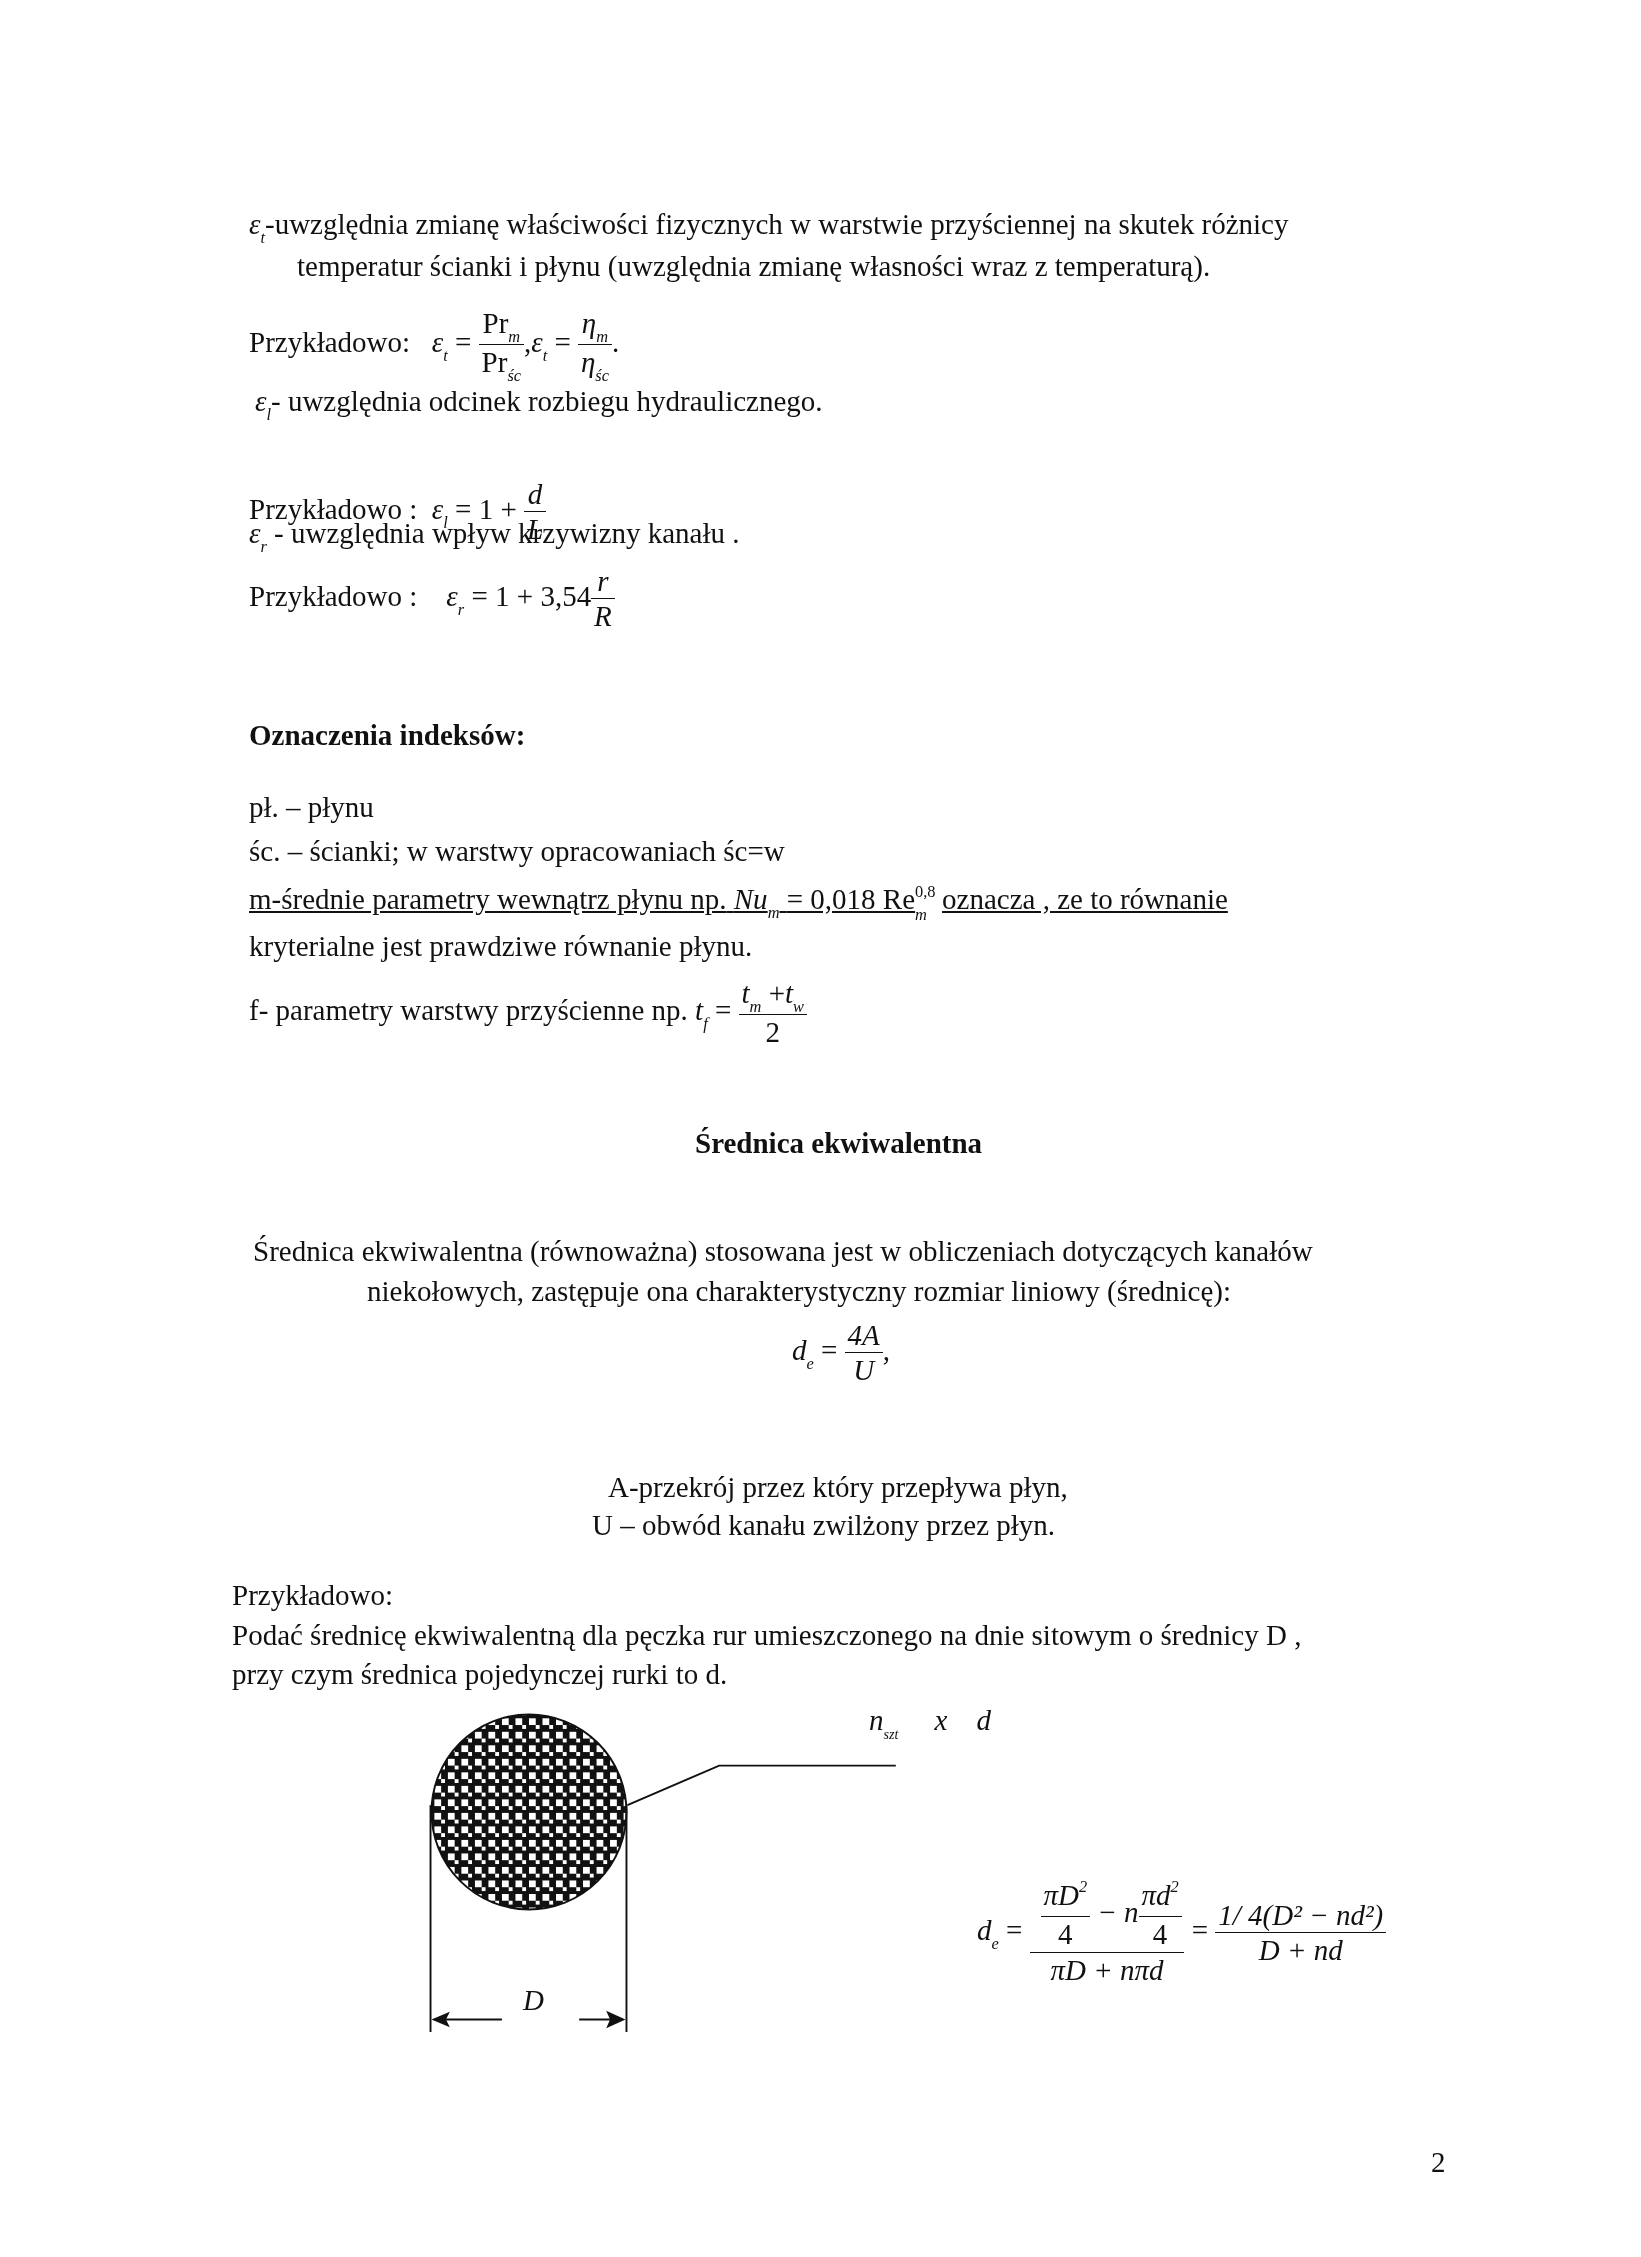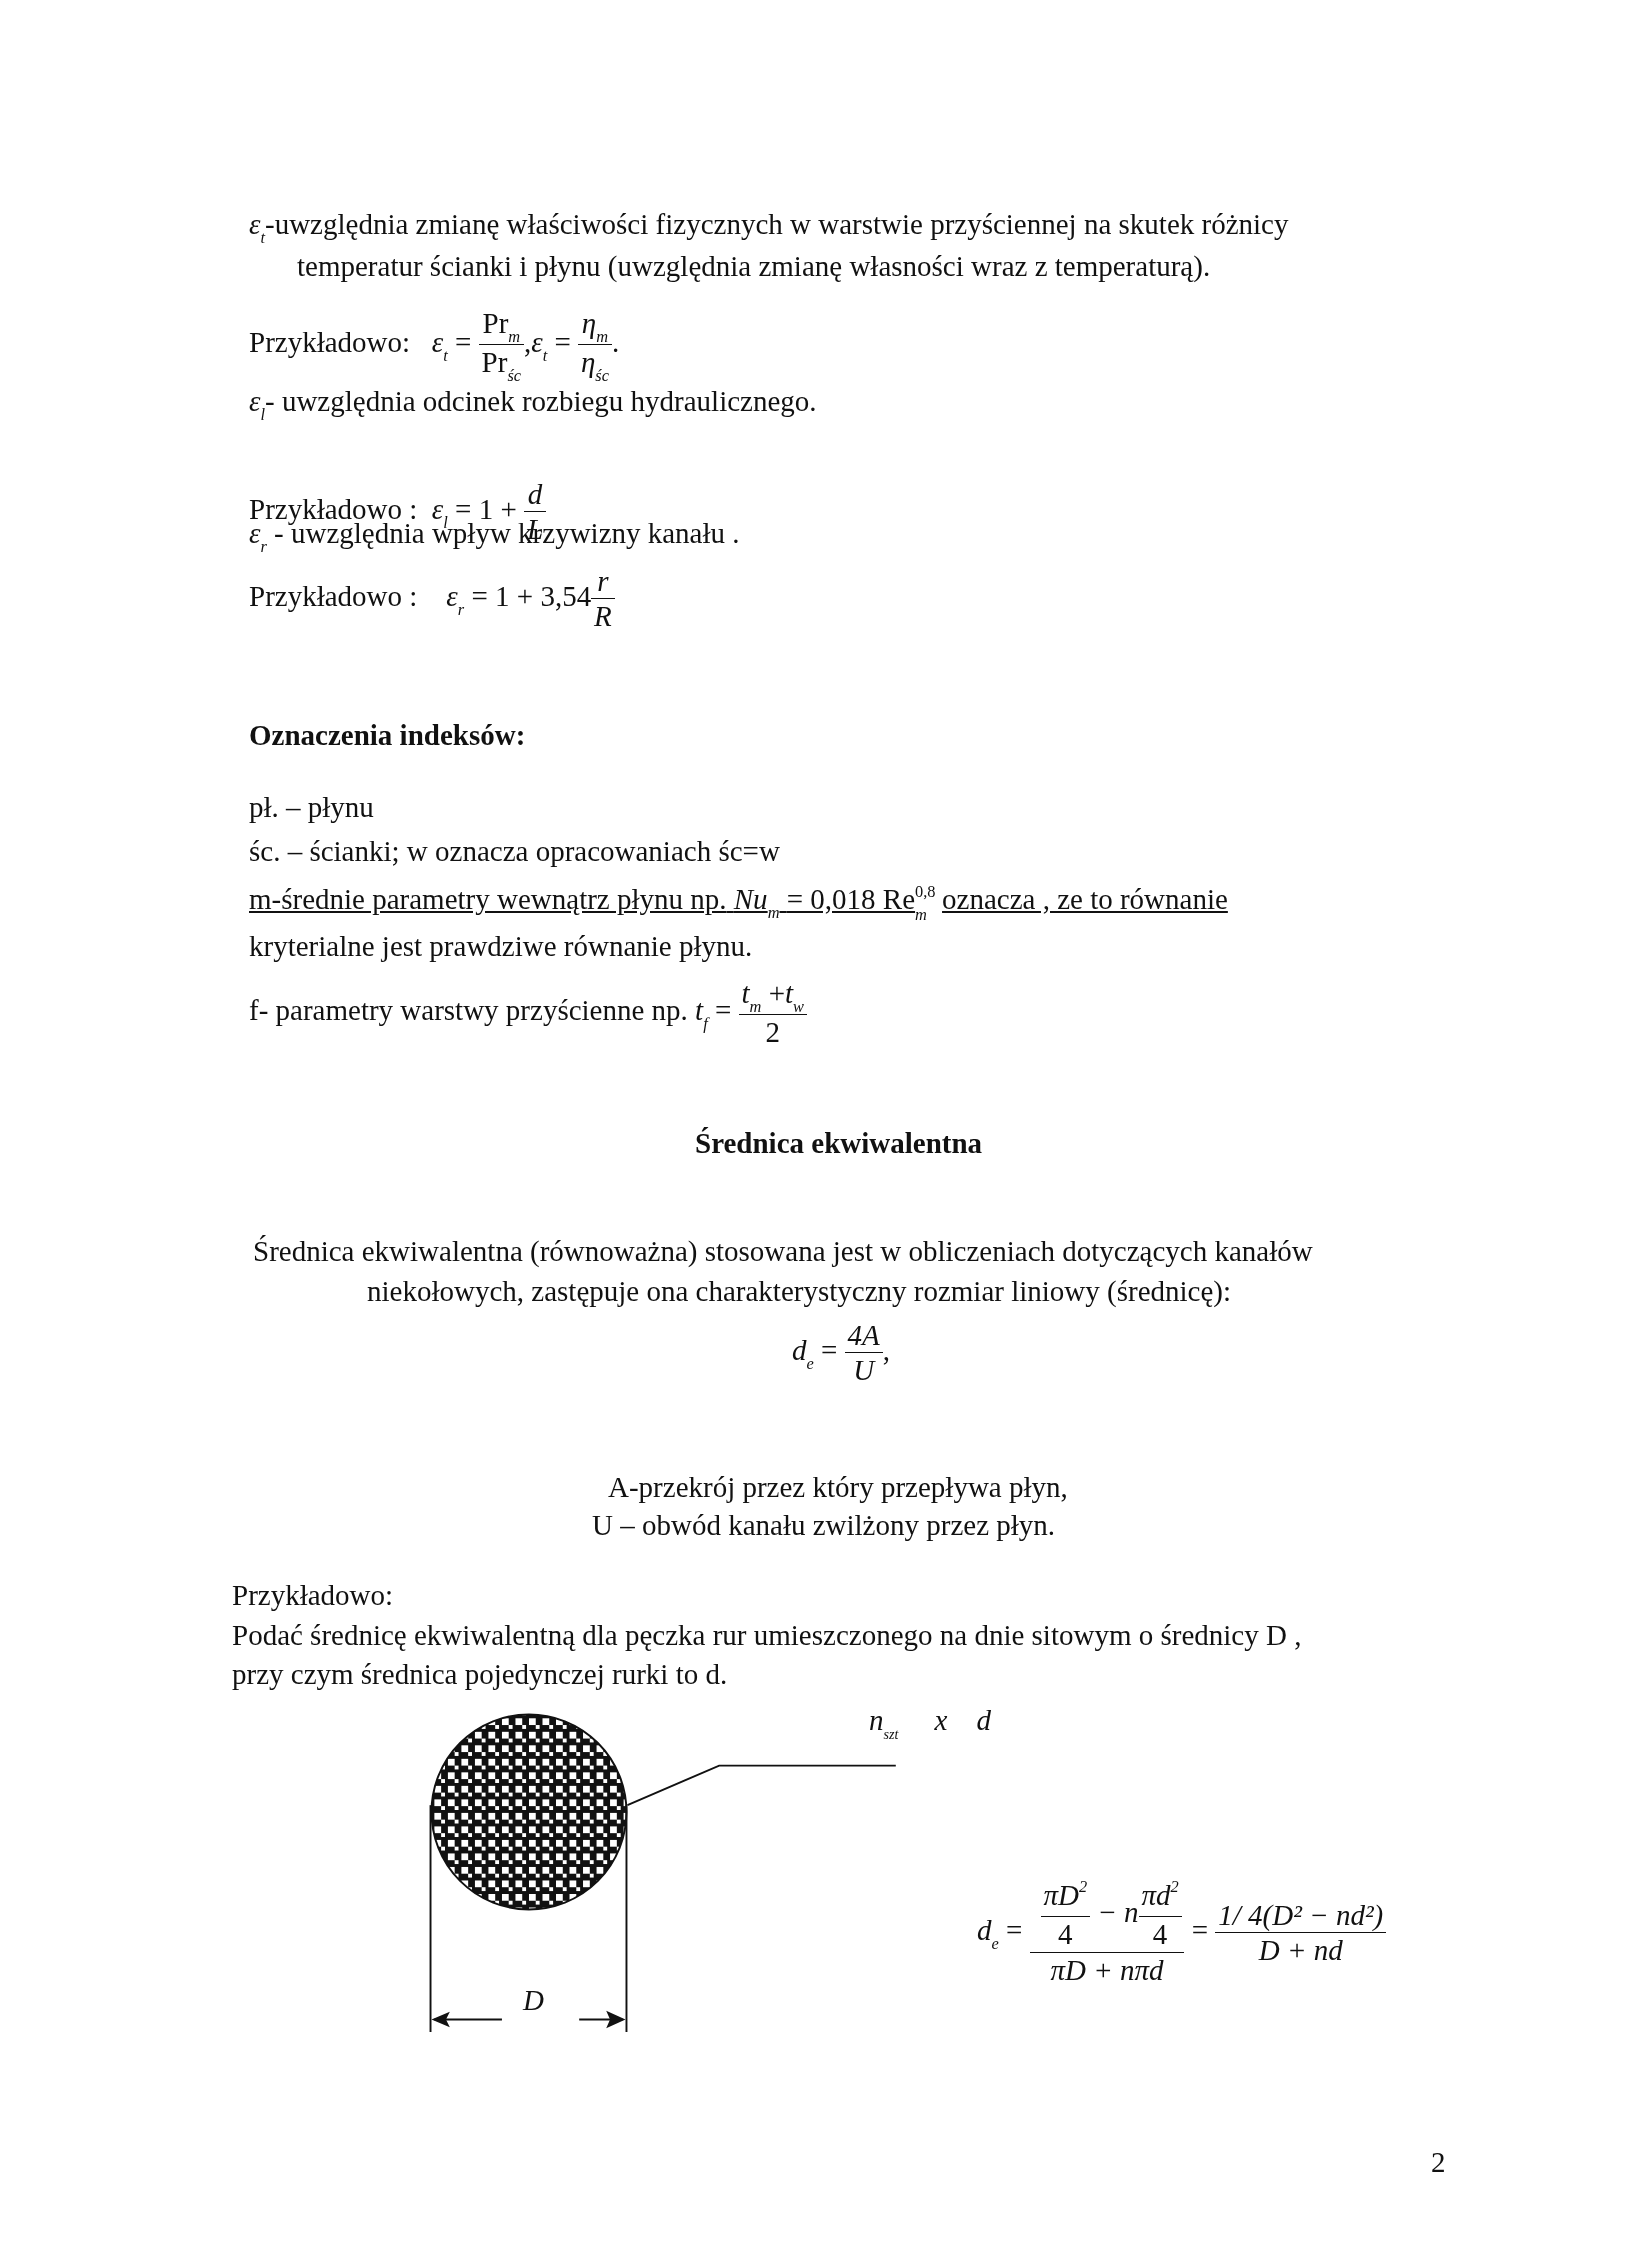--- a/index.html
+++ b/index.html
@@ -29,21 +29,21 @@
   <span class="frac">
     <span class="num"><span>Pr</span><span class="sub">m</span></span>
     <span class="den"><span>Pr</span><span class="sub">śc</span></span>
   </span><span>,</span><span class="sym">ε</span><span class="sub">t</span> =
   <span class="frac">
     <span class="num"><span class="sym">η</span><span class="sub">m</span></span>
     <span class="den"><span class="sym">η</span><span class="sub">śc</span></span>
   </span><span>.</span>
 </div>
 
-<div class="ln" style="left:249px; top:384px;">
+<div class="ln" style="left:255px; top:384px;">
   <span class="sym">ε</span><span class="sub">l</span><span>- uwzględnia odcinek rozbiegu hydraulicznego.</span>
 </div>
 
 <div class="ln" style="left:249px; top:434px;margin-top:44px;">
   <span>Przykładowo :</span>&nbsp;
   <span class="sym">ε</span><span class="sub">l</span>
   <span>= 1 +</span>
   <span class="frac">
     <span class="num sym">d</span>
     <span class="den sym">L</span>
@@ -58,21 +58,21 @@
   <span>Przykładowo :</span>&nbsp;&nbsp;&nbsp;
   <span class="sym">ε</span><span class="sub">r</span>
   <span>= 1 + 3,54</span><span class="frac">
     <span class="num sym">r</span>
     <span class="den sym">R</span>
   </span>
 </div>
 
 <div class="ln b" style="left:249px; top:718px;">Oznaczenia indeksów:</div>
 <div class="ln" style="left:249px; top:790px;">pł. – płynu</div>
-<div class="ln" style="left:249px; top:834px;">śc. – ścianki; w oznacza opracowaniach    śc=w</div>
+<div class="ln" style="left:249px; top:834px;">śc. – ścianki; w warstwy opracowaniach    śc=w</div>
 <div class="ln" style="left:249px; top:882px;text-decoration:underline;">
   <span>m-średnie parametry wewnątrz płynu np.</span>
   <span class="sym">Nu</span><span class="sub">m</span>
   <span>= 0,018 Re</span><span style="display:inline-block; position:relative; width:27px; height:29px; vertical-align:top;text-align:right;"><span style="position:absolute; left:0; top:-7.7px; font-size:16.4px;">0,8</span><span style="position:absolute; left:0; top:15.4px; font-size:16.4px; font-style:italic;">m</span></span><span>oznacza , ze  to równanie</span>
 </div>
 <div class="ln" style="left:249px; top:929px;">kryterialne jest prawdziwe równanie płynu.</div>
 <div class="ln" style="left:249px; top:977px;">
   <span>f- parametry warstwy przyścienne np.</span>
   <span class="sym">t</span><span class="sub">f</span> =
   <span class="frac">

